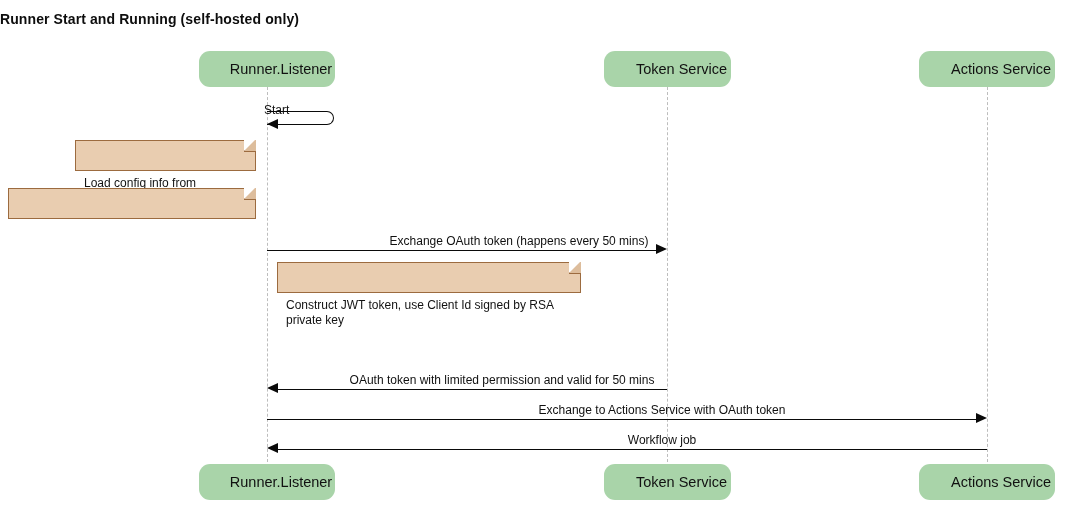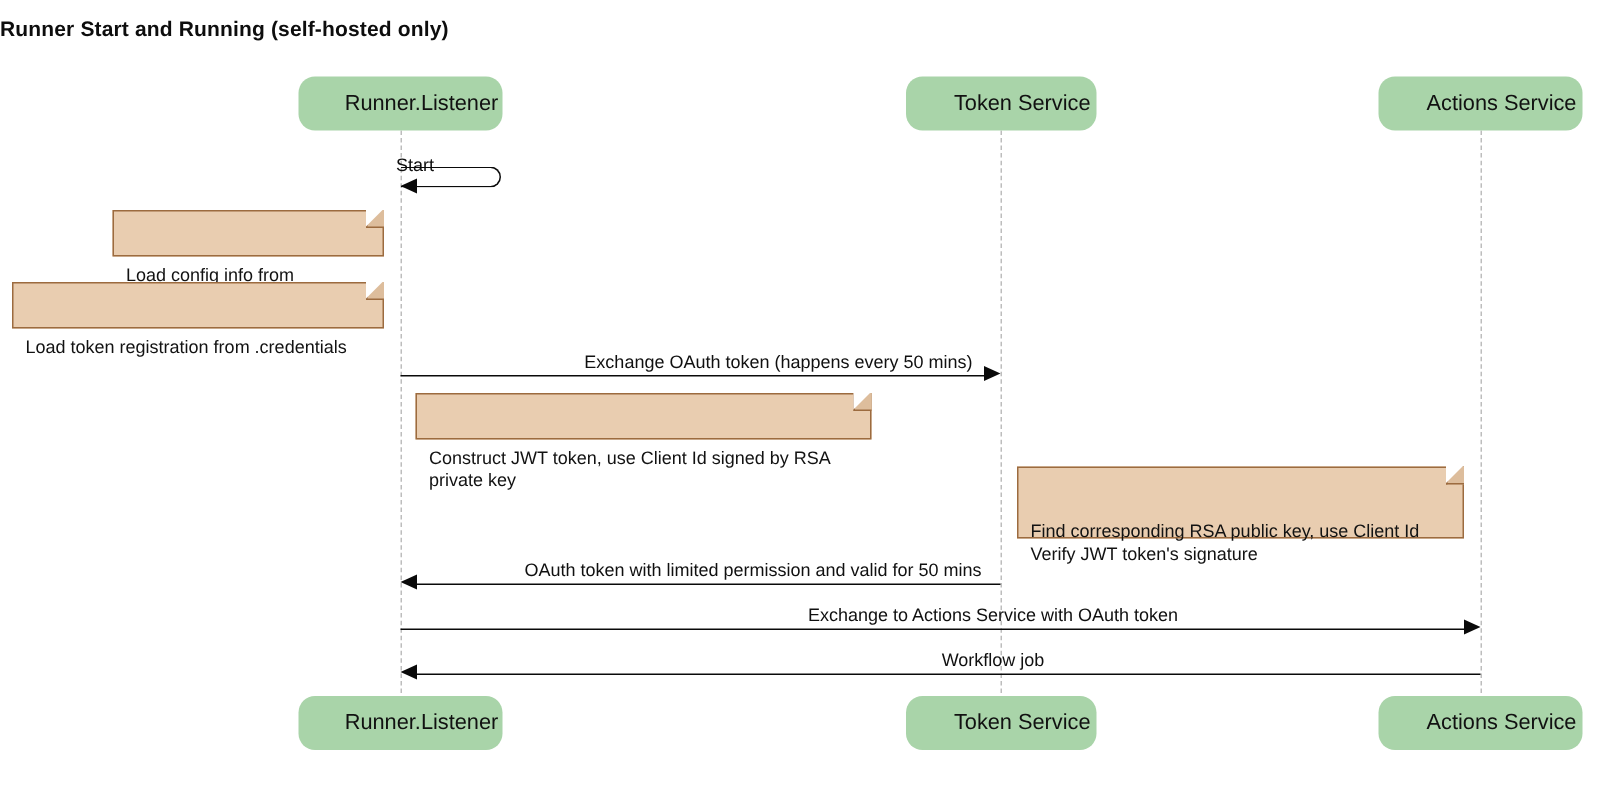--- a/index.html
+++ b/index.html
@@ -143,37 +143,31 @@
   <div class="self-loop" style="left:267px; top:111px; width:67px; height:14px;"></div>
   <div class="arrow-head left" style="left:267px; top:119px;"></div>
 
   <div class="note" style="left:75px; top:140px; width:181px; height:31px;">
     <span class="fold"></span>
     <span>Load config info from .runner</span>
   </div>
 
   <div class="note" style="left:8px; top:188px; width:248px; height:31px;">
     <span class="fold"></span>
-    <span>Load token registration from .credentials</span>
   </div>
 
   <div class="msg-label centered" style="left:284px; top:234px; width:400px;">Exchange OAuth token (happens every 50 mins)</div>
   <div class="msg-line" style="left:267px; top:250px; width:389px;"></div>
   <div class="arrow-head right" style="left:656px; top:244px;"></div>
 
   <div class="note" style="left:277px; top:262px; width:304px; height:31px;">
     <span class="fold"></span>
     <span>Construct JWT token, use Client Id signed by RSA private key</span>
   </div>
 
-  <div class="note" style="left:678px; top:311px; width:298px; height:48px;">
-    <span class="fold"></span>
-    <span>Find corresponding RSA public key, use Client Id
-Verify JWT token's signature</span>
-  </div>
 
   <div class="msg-label centered" style="left:267px; top:373px; width:400px;">OAuth token with limited permission and valid for 50 mins</div>
   <div class="msg-line" style="left:278px; top:389px; width:389px;"></div>
   <div class="arrow-head left" style="left:267px; top:383px;"></div>
 
   <div class="msg-label centered" style="left:267px; top:403px; width:720px;">Exchange to Actions Service with OAuth token</div>
   <div class="msg-line" style="left:267px; top:419px; width:709px;"></div>
   <div class="arrow-head right" style="left:976px; top:413px;"></div>
 
   <div class="msg-label centered" style="left:267px; top:433px; width:720px;">Workflow job</div>

